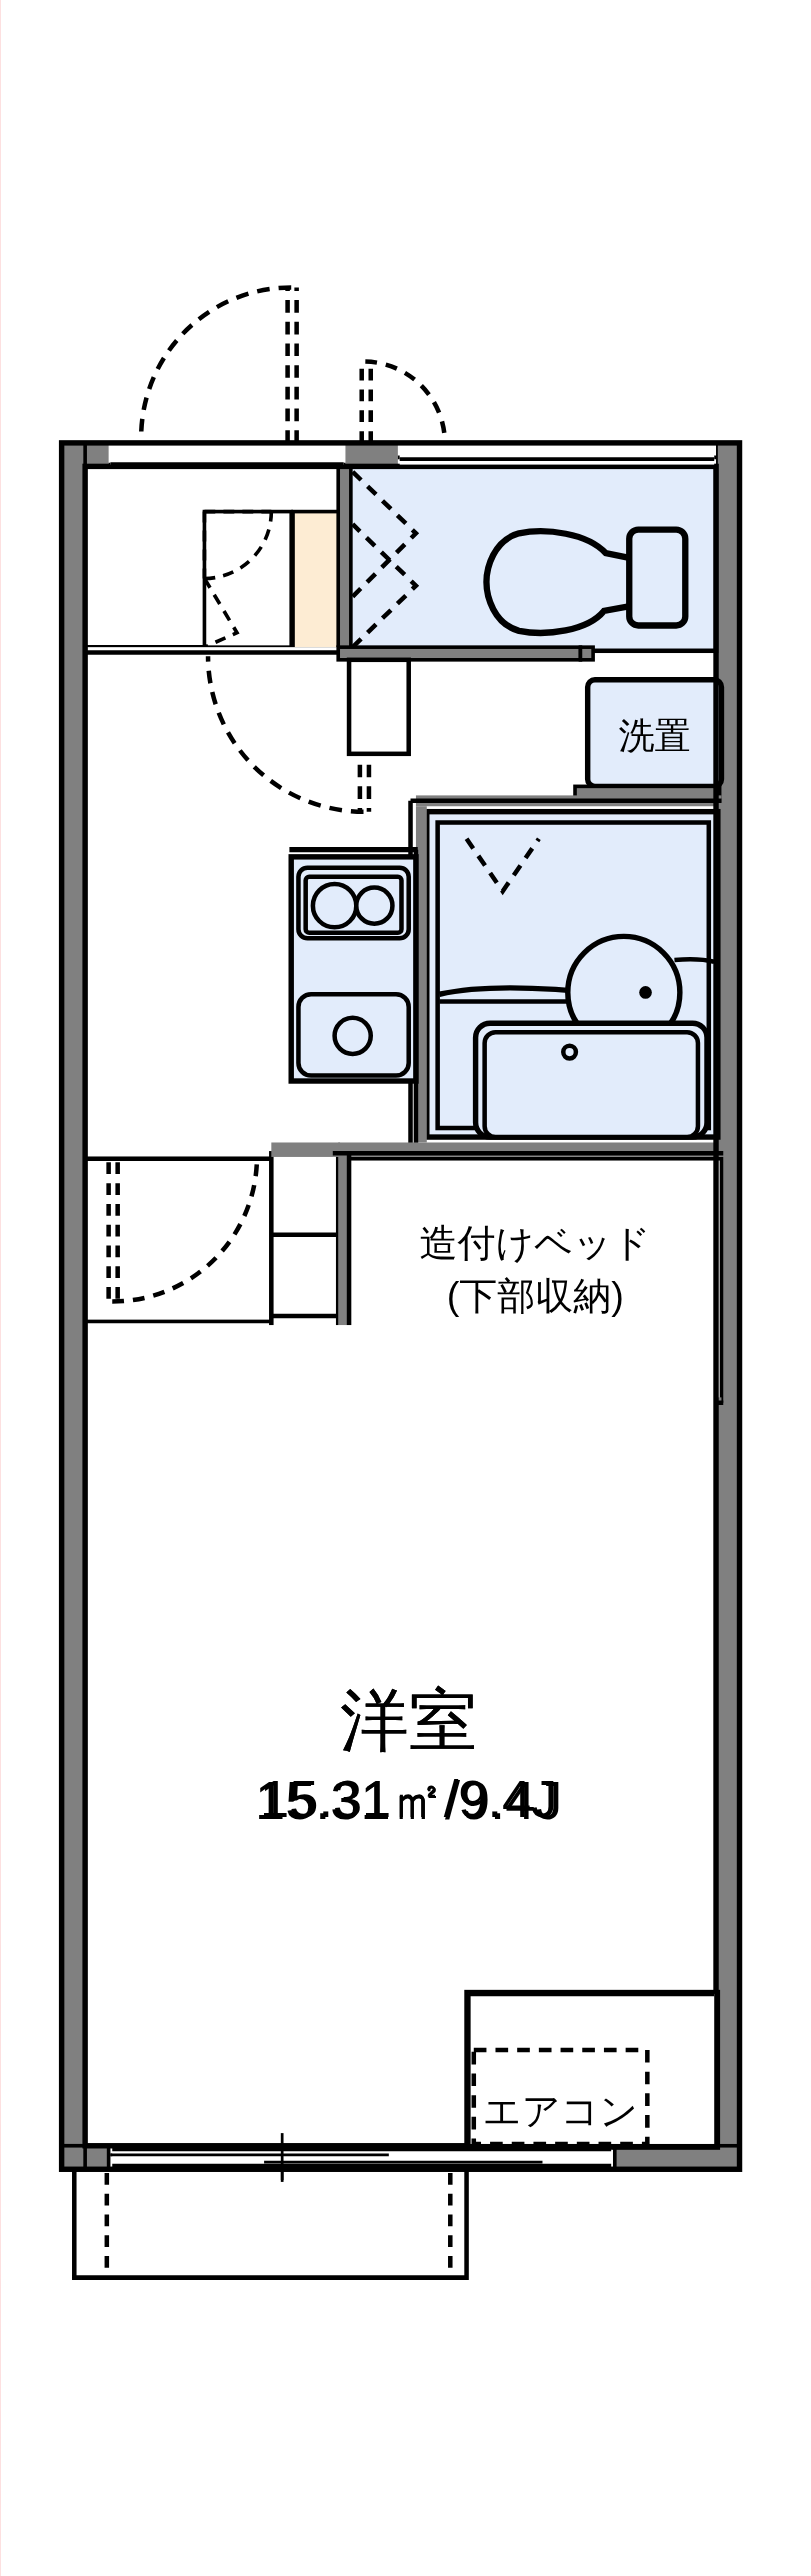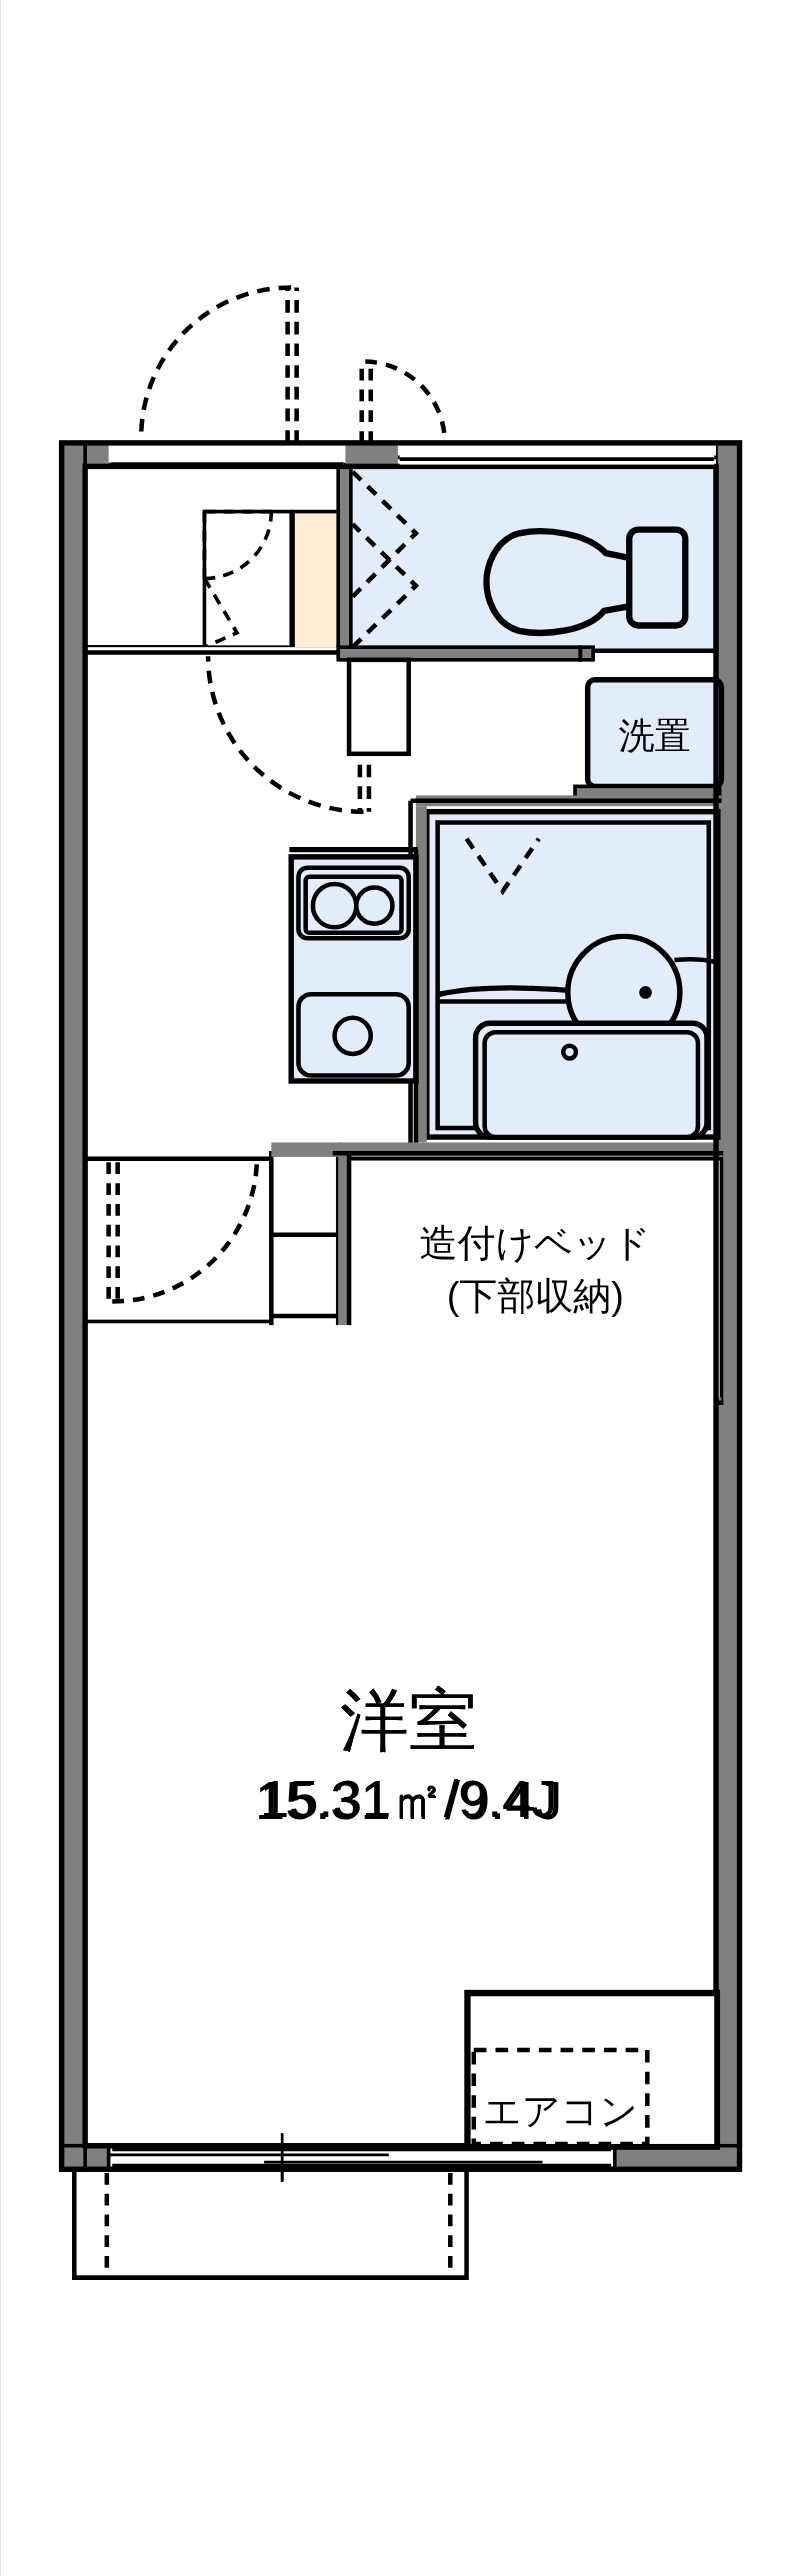--- a/index.html
+++ b/index.html
@@ -1,17 +1,17 @@
 <!DOCTYPE html>
 <html style="font-size:14.5px"><head>
 <meta charset="utf-8">
 <style>
   html,body{margin:0;padding:0;background:#ffffff;}
   body{width:812px;height:2576px;font-family:"Liberation Sans","DejaVu Sans",sans-serif;}
-  #plan{position:relative;width:812px;height:2576px;background:#0369a1;}
+  #plan{position:relative;width:812px;height:2576px;background:#ef4444;}
   svg{display:block;}
   .lbl{font-family:"Liberation Sans","DejaVu Sans",sans-serif;fill:#000;}
 </style>
 </head>
 <body>
 
 <div id="plan">
 <svg width="812" height="2576" viewBox="0 0 898 2850">
 
   <rect x="0" y="0" width="898" height="2850" fill="#ffffff"></rect>

